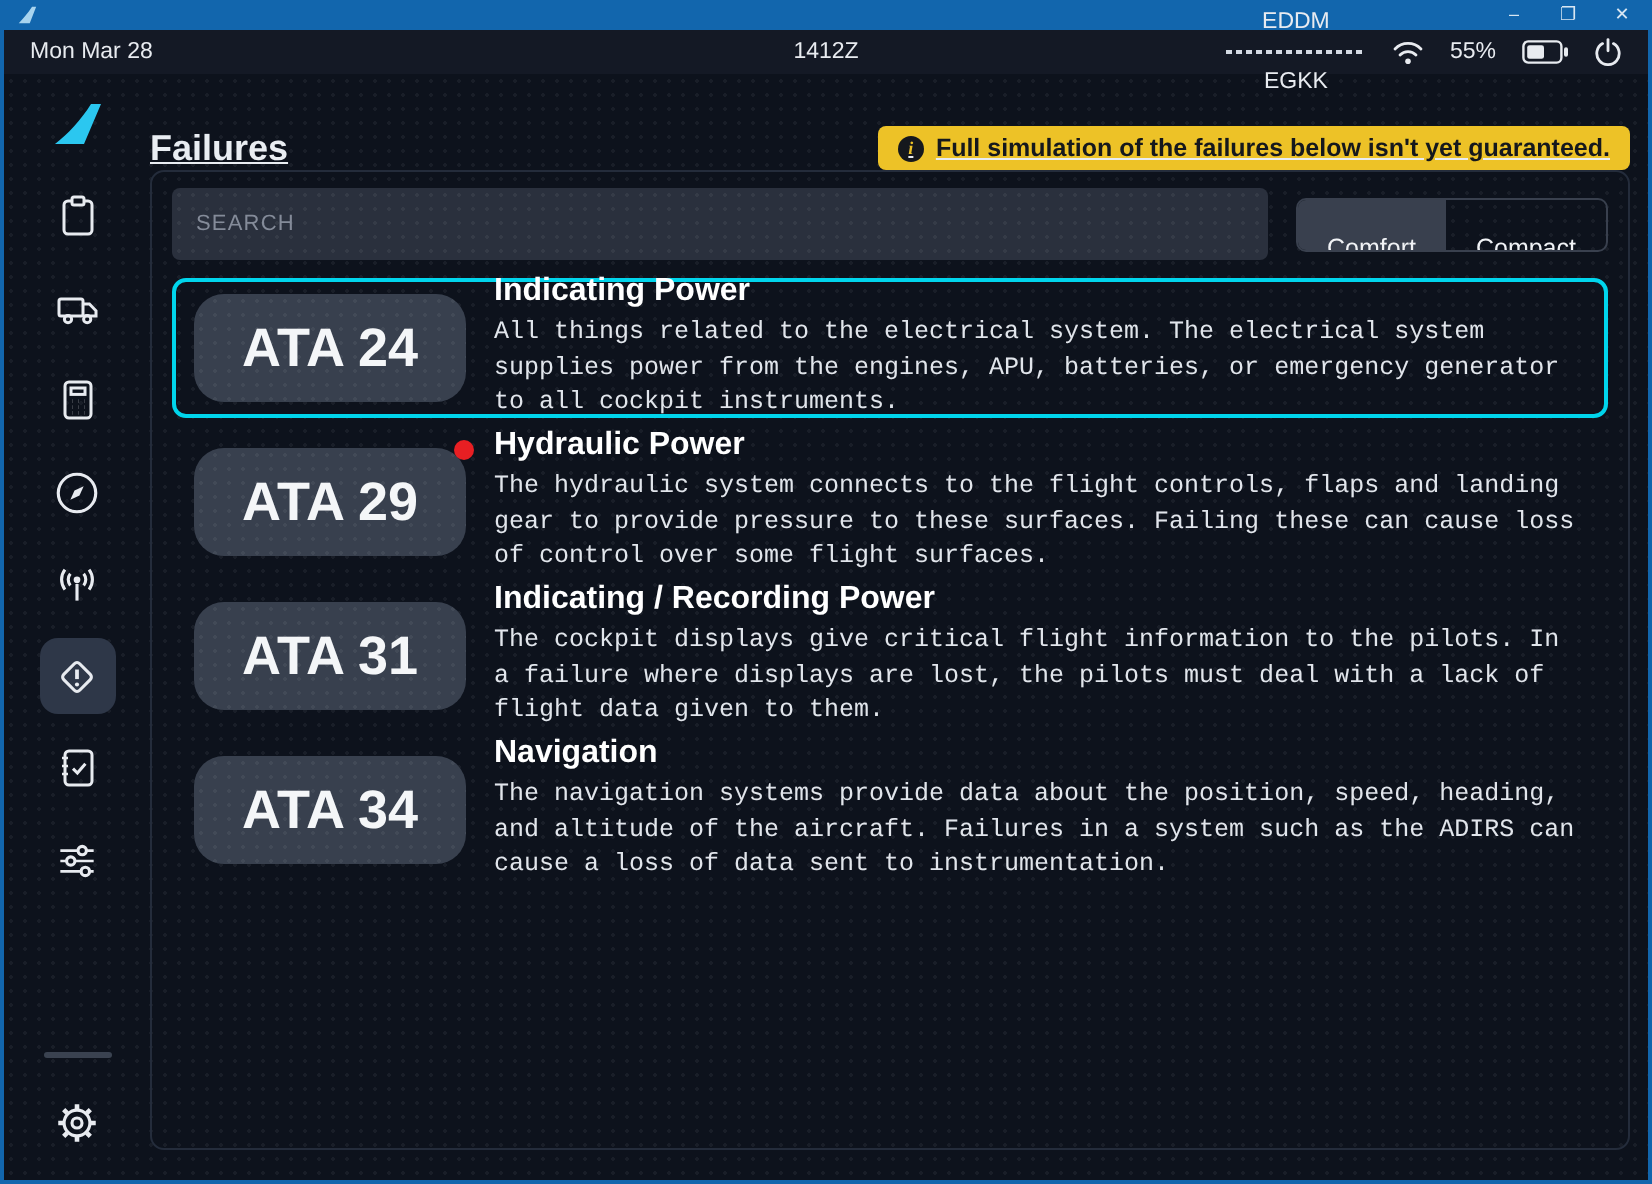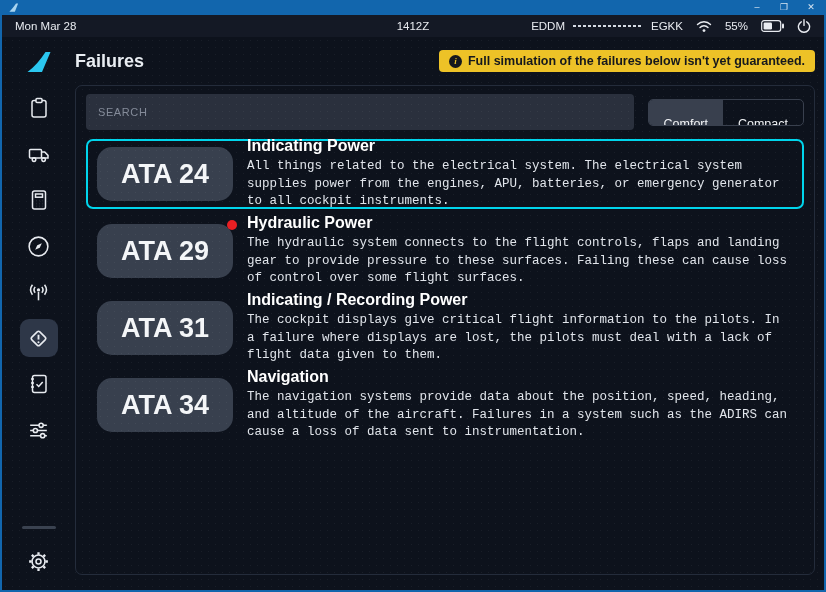--- a/index.html
+++ b/index.html
@@ -20,42 +20,42 @@
   .app-icon { width:11px; height:11px; margin-left:2px; }
   .win-controls { margin-left:auto; display:flex; gap:9px; }
   .win-btn { width:18px; text-align:center; font-size:9px; color:#d8e6f2;
     line-height:15px; cursor:default; }
 
   
   .statusbar { height:22px; background:#141925; display:flex; align-items:center;
     padding:0 13px; font-size:11.5px; color:#e8ebf0; flex:0 0 auto; position:relative;justify-content:center; }
   .sb-time { position:absolute; left:0; right:0; text-align:center; }
   .sb-right { margin-left:auto; display:flex; align-items:center; gap:13px; }
-  .sb-flight { display:flex; align-items:center; gap:8px; }
+  .sb-flight { display:flex; align-items:center; gap:8px;flex-direction:column; }
   .sb-line { width:70px; height:2px;
     background:repeating-linear-gradient(90deg,#d4dae3 0 3px,transparent 3px 5px); }
   .sb-icon { display:block; }
 
   
   .main { flex:1; display:flex; min-height:0; }
   .sidebar { width:73px; display:flex; flex-direction:column; align-items:center;
     flex:0 0 auto; padding-top:14px; }
   .logo { margin-bottom:16px; }
   .nav-item { width:38px; height:38px; border-radius:9px; display:flex;
     align-items:center; justify-content:center; margin-bottom:8px; cursor:pointer; }
   .nav-item.active { background:#2e3748; }
   .nav-item svg { stroke:#e8ebf0; fill:none; stroke-width:1.5; }
   .sb-divider { margin-top:auto; width:34px; height:3px; border-radius:2px;
     background:#3a4250; margin-bottom:13px; }
   .nav-gear { margin-bottom:10px; }
 
   .content { flex:1; display:flex; flex-direction:column; padding-right:9px; min-width:0; }
 
   
-  .page-header { height:48px; display:flex; align-items:center; flex:0 0 auto; }
+  .page-header { height:48px; display:flex; align-items:flex-end; flex:0 0 auto;text-decoration:underline; }
   .page-title { font-size:18px; font-weight:700; }
   .banner { margin-left:auto; background:#edc227; color:#15181d; border-radius:4px;
     height:22px; display:flex; align-items:center; gap:6px; padding:0 10px;
     font-size:12.5px; font-weight:600; }
   .banner-icon { width:13px; height:13px; border-radius:50%; background:#15181d;
     color:#edc227; font-size:9px; font-weight:700; display:flex; align-items:center;
     justify-content:center; font-family:"Liberation Serif","DejaVu Serif",serif; font-style:italic; }
 
   
   .panel { flex:0 0 auto; height:490px; border:1px solid #242c3b; border-radius:7px;

